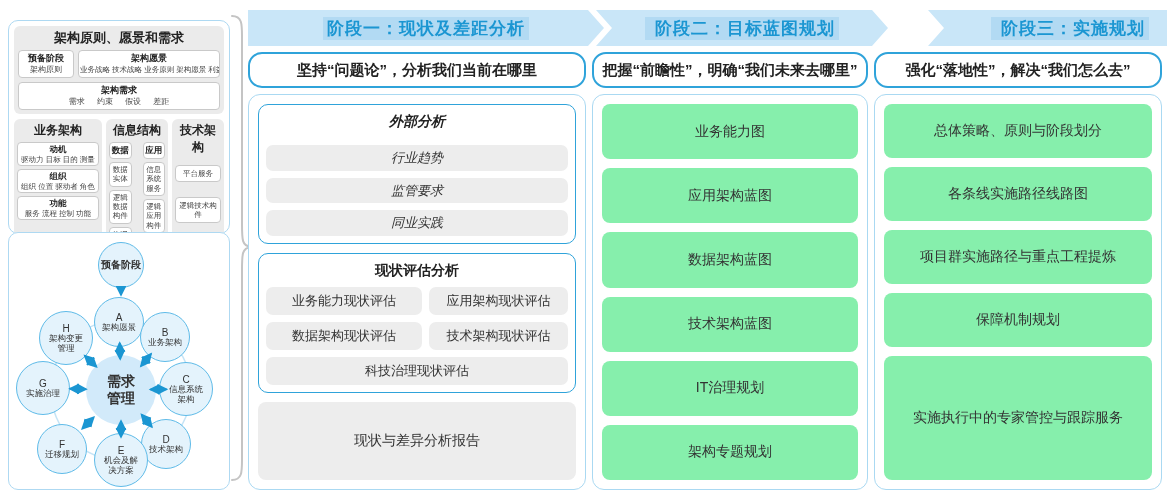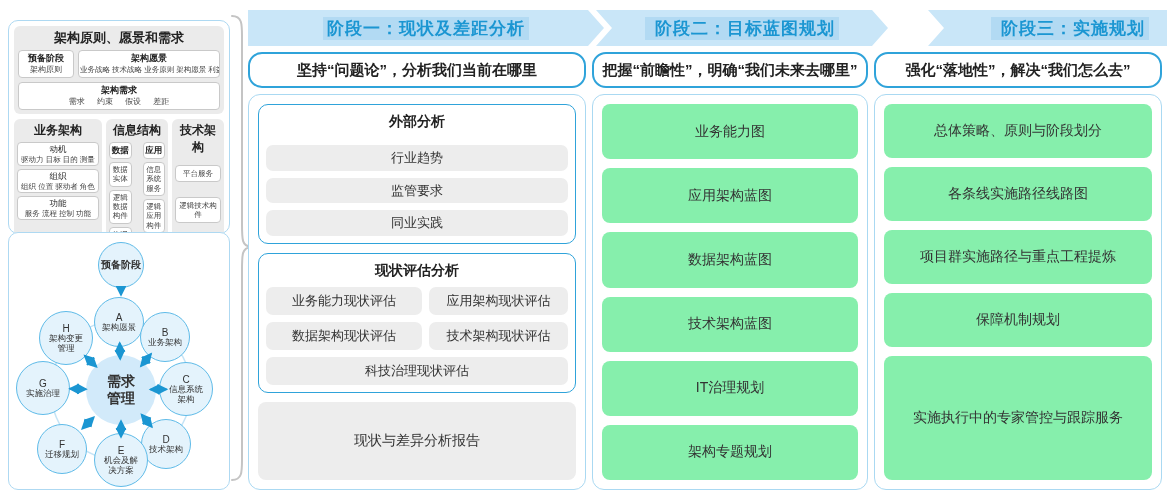--- a/index.html
+++ b/index.html
@@ -19,21 +19,21 @@
   .c8{font-size:8px;color:#444;line-height:1.3;}
   .c75{font-size:7.5px;color:#444;line-height:1.3;white-space:nowrap;}
   .req-box{margin-top:4px;padding:2px;text-align:center;}
   .req-box .c8{word-spacing:10px;}
 
   .sec2-row{display:flex;gap:4px;margin-top:5px;}
   .sec2-row .sec{padding:3px;box-sizing:border-box;}
   .col-title{font-size:12px;font-weight:bold;color:#222;text-align:center;margin:0 0 3px;}
   .colA{width:88px;}
   .colA .wbox{padding:1px 1px;margin-bottom:3px;text-align:center;}
-  .t85{font-size:8.5px;font-weight:normal;color:#222;line-height:1.25;}
+  .t85{font-size:8.5px;font-weight:bold;color:#222;line-height:1.25;}
   .c75c{font-size:7.5px;color:#444;line-height:1.25;white-space:nowrap;}
   .colB{flex:1;}
   .colB-grid{display:flex;gap:11px;}
   .subcol{flex:1;display:flex;flex-direction:column;gap:3px;}
   .subcol .wbox{padding:2px 1px;text-align:center;font-size:7.5px;color:#444;line-height:1.25;display:flex;align-items:center;justify-content:center;}
   .subcol .hdr{font-weight:bold;color:#222;font-size:8.5px;}
   .colC{width:52px;display:flex;flex-direction:column;}
   .colC-inner{flex:1;display:flex;flex-direction:column;justify-content:space-around;gap:3px;}
   .colC .wbox{padding:3px 1px;text-align:center;font-size:7.5px;color:#444;line-height:1.25;}
 
@@ -71,21 +71,21 @@
   .pcol1{left:248px;width:338px;}
   .pcol2{left:592px;width:276px;}
   .pcol3{left:874px;width:288px;}
 
   .row1{display:flex;gap:7px;height:140px;}
   .group{border:1.5px solid #2fa3da;border-radius:10px;background:#fff;padding:7px;box-sizing:border-box;}
   .g-title{font-size:14px;font-weight:bold;color:#222;text-align:center;margin:1px 0 7px;}
   .g1{flex:2.15;}
   .g-grid{display:grid;grid-template-columns:1.12fr 1fr;gap:7px;}
   .item{background:#ededed;border-radius:7px;display:flex;align-items:center;justify-content:center;font-size:13px;color:#333;height:28px;padding:0 2px;}
-  .g2{flex:1;display:flex;flex-direction:column;gap:7px;}
+  .g2{flex:1;display:flex;flex-direction:column;gap:7px;font-style:italic;}
   .g2 .item{flex:1;height:auto;}
   .g3 .g-grid .span2{grid-column:1 / 3;}
   .report{flex:1;background:#ededed;border-radius:8px;display:flex;align-items:center;justify-content:center;font-size:14px;color:#333;text-align:right;}
   .pbox{flex:1;background:#86efac;border-radius:8px;display:flex;align-items:center;justify-content:center;font-size:14px;color:#333;text-align:center;padding:0 4px;}
   .pbox.tall{flex:2.3;}
 </style>
 </head>
 <body>
 
 <div class="canvas">

